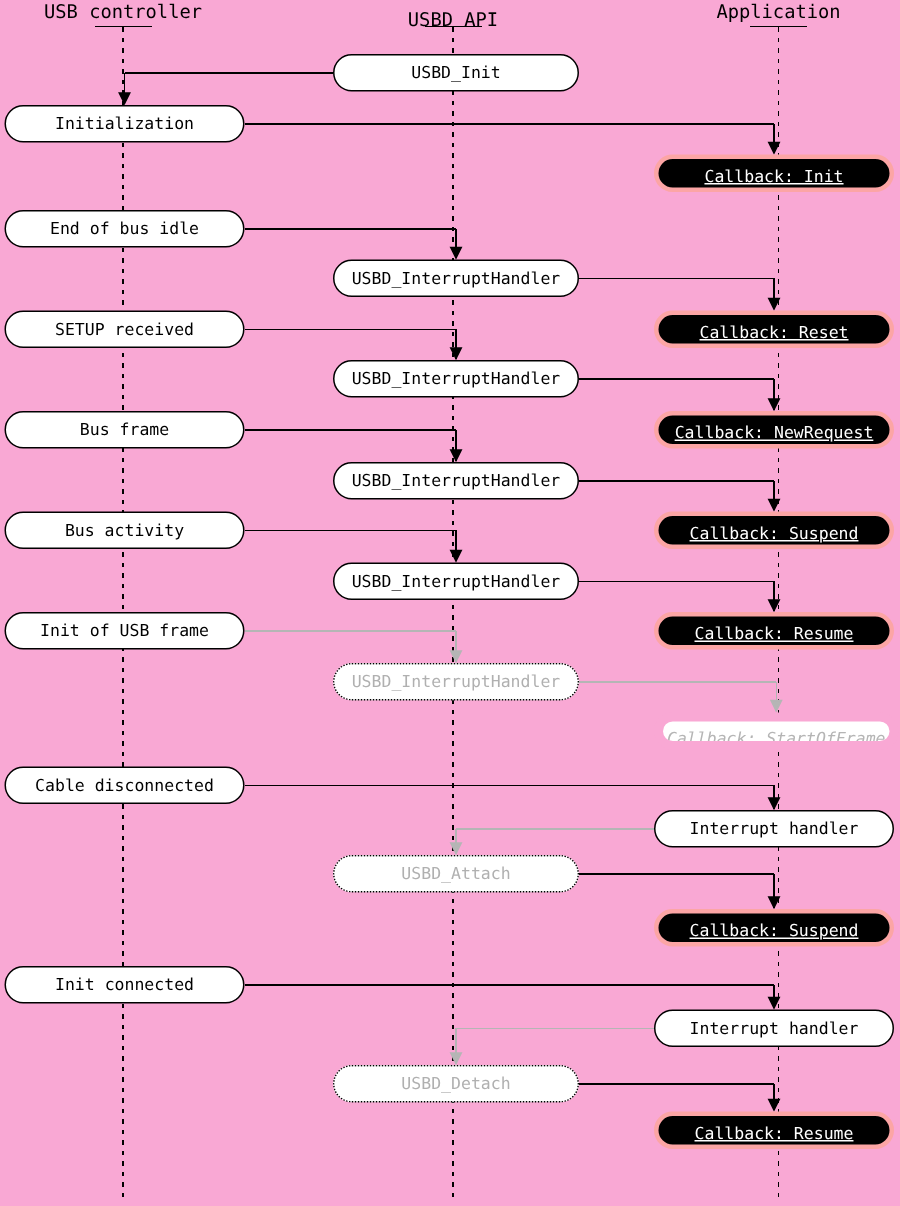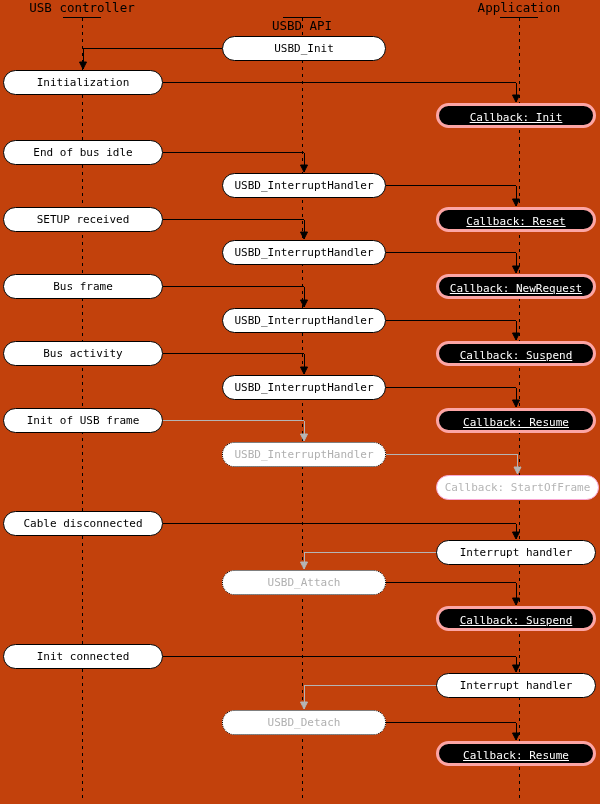--- a/index.html
+++ b/index.html
@@ -7,21 +7,21 @@
     padding: 0;
     background: #ffffff;
   }
   body {
     font-family: "DejaVu Sans Mono", "Liberation Mono", monospace;
   }
   #diagram {
     position: relative;
     width: 600px;
     height: 804px;
-    background: #c2410c;
+    background: #f9a8d4;
     overflow: hidden;
   }
   #svg-layer {
     position: absolute;
     left: 0;
     top: 0;
     width: 600px;
     height: 804px;
   }
   .lane-header {
@@ -54,23 +54,24 @@
     background: #000000;
     color: #ffffff;
     text-decoration: underline;
   }
   .node.dotted {
     border: 1px dotted #000000;
     background: #ffffff;
     color: #b0b0b0;
   }
   .node.ghost {
-    border: 1px solid #f9a8d4;
+    border: 6px solid #f9a8d4;
     background: #ffffff;
     color: #b5b5b5;
+    font-style: italic;
   }
 </style>
 </head>
 <body>
 
 <div id="diagram">
   <svg id="svg-layer" viewBox="0 0 600 804" xmlns="http://www.w3.org/2000/svg">
       <line x1="63" y1="17.5" x2="101" y2="17.5" stroke="#000000" stroke-width="1" shape-rendering="crispEdges"></line>
       <line x1="82" y1="18" x2="82" y2="800" stroke="#000000" stroke-width="1" shape-rendering="crispEdges" stroke-dasharray="3,4"></line>
       <line x1="283" y1="17.5" x2="321" y2="17.5" stroke="#000000" stroke-width="1" shape-rendering="crispEdges"></line>
@@ -127,21 +128,21 @@
       <path d="M 512.5 665 L 516 672 L 519.5 665 Z" fill="#000000" stroke="#000000"></path>
       <line x1="436" y1="685.5" x2="304" y2="685.5" stroke="#b5b5b5" stroke-width="1" shape-rendering="crispEdges"></line>
       <line x1="304" y1="685.5" x2="304" y2="709" stroke="#b5b5b5" stroke-width="1" shape-rendering="crispEdges"></line>
       <path d="M 300.5 702 L 304 709 L 307.5 702 Z" fill="#b5b5b5" stroke="#b5b5b5"></path>
       <line x1="386" y1="722.5" x2="516" y2="722.5" stroke="#000000" stroke-width="1" shape-rendering="crispEdges"></line>
       <line x1="516" y1="722.5" x2="516" y2="740" stroke="#000000" stroke-width="1" shape-rendering="crispEdges"></line>
       <path d="M 512.5 733 L 516 740 L 519.5 733 Z" fill="#000000" stroke="#000000"></path>
     </svg>
   <div id="headers">
       <div class="lane-header" style="left: 82px; top: 0px;">USB controller</div>
-      <div class="lane-header" style="left: 302px; top: 18px;">USBD API</div>
+      <div class="lane-header" style="left: 302px; top: 5px;">USBD API</div>
       <div class="lane-header" style="left: 519px; top: 0px;">Application</div>
     </div>
   <div id="nodes">
       <div class="node solid" style="left: 222px; top: 36px; width: 164px;">USBD_Init</div>
       <div class="node solid" style="left: 3px; top: 70px; width: 160px;">Initialization</div>
       <div class="node filled" style="left: 436px; top: 103px; width: 160px;">Callback: Init</div>
       <div class="node solid" style="left: 3px; top: 140px; width: 160px;">End of bus idle</div>
       <div class="node solid" style="left: 222px; top: 173px; width: 164px;">USBD_InterruptHandler</div>
       <div class="node filled" style="left: 436px; top: 207px; width: 160px;">Callback: Reset</div>
       <div class="node solid" style="left: 3px; top: 207px; width: 160px;">SETUP received</div>

